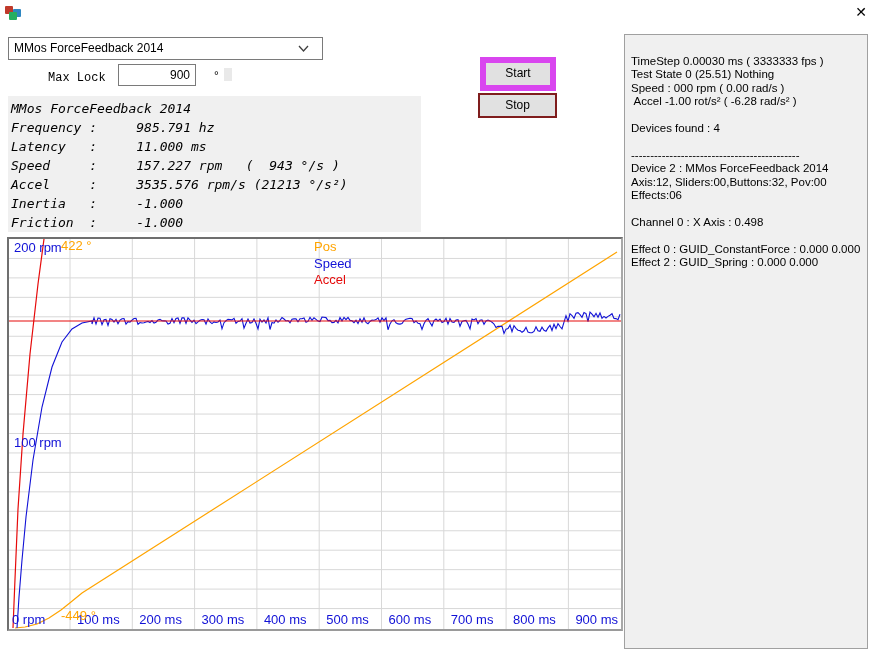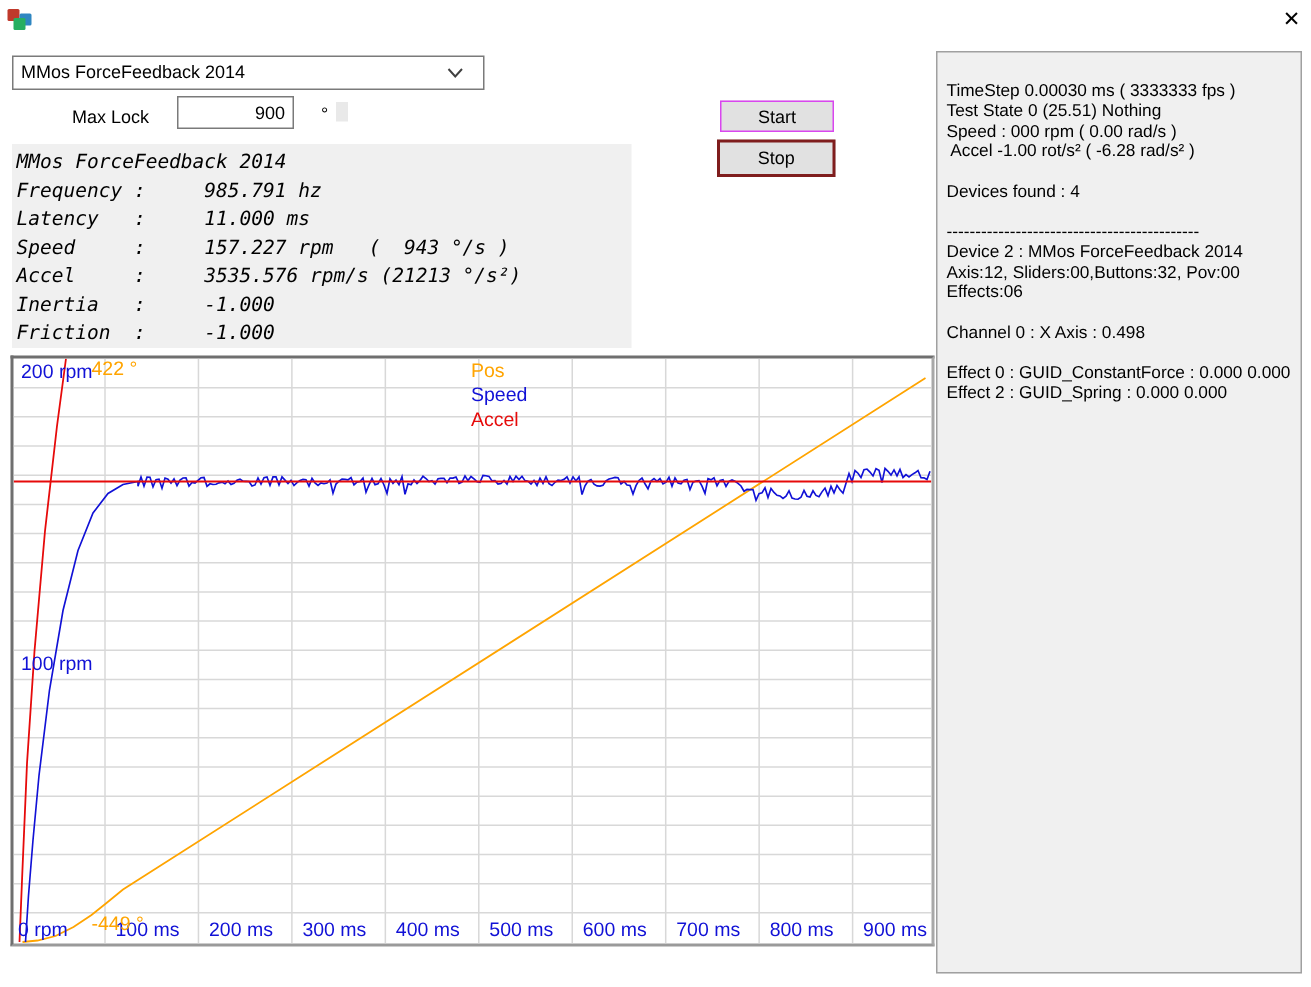--- a/index.html
+++ b/index.html
@@ -12,30 +12,30 @@
   #app-icon { left:5px; top:4px; width:17px; height:16px; }
   #app-icon .cube { position:absolute; width:8px; height:8px; border-radius:1px; }
   #title-text { left:28px; top:5px; font-size:12px;margin-top:40px; }
   #close-x { left:851px; top:2px; width:20px; height:20px; font-size:14px; text-align:center;
              line-height:20px; color:#000; cursor:default; }
 
   
   #device-combo { left:8px; top:37px; width:315px; height:23px; background:#fff;
                   border:1px solid #7a7a7a; font-size:12px; line-height:21px; padding-left:5px; }
   #combo-chevron { left:298px; top:45px; }
-  #maxlock-label { left:48px; top:71px; font-size:12px; }
+  #maxlock-label { left:48px; top:71px; font-size:12px;font-family:Liberation Mono, monospace; }
   #maxlock-input { left:118px; top:64px; width:78px; height:22px; border:1px solid #7a7a7a;
                    font-size:12px; text-align:right; padding-right:5px;
                    font-family:"Liberation Sans", sans-serif; }
   #maxlock-unit { left:214px; top:69px; font-size:12px; }
   #unit-box { left:224px; top:68px; width:8px; height:13px; background:#e9e9e9; }
 
   .btn { background:#e1e1e1; font-size:12px; text-align:center;
          font-family:"Liberation Sans", sans-serif; }
-  #start-btn { left:480px; top:67px; width:76px; height:21px; border:1px solid #d946ef; }
+  #start-btn { left:480px; top:57px; width:76px; height:34px; border:6px solid #d946ef; }
   #stop-btn  { left:478px; top:93px; width:79px; height:25px; border:2px solid #7f1d1d;text-align:center; }
 
   
   #info-box { left:8px; top:96px; width:413px; height:136px; background:#f0f0f0;
               font-family:"DejaVu Sans Mono", monospace; font-style:italic;
               font-size:13px; line-height:19px; padding:3px 0 0 3px;
               white-space:pre; overflow:hidden; }
 
   
   #status-panel { left:624px; top:34px; width:244px; height:615px; background:#f0f0f0;

